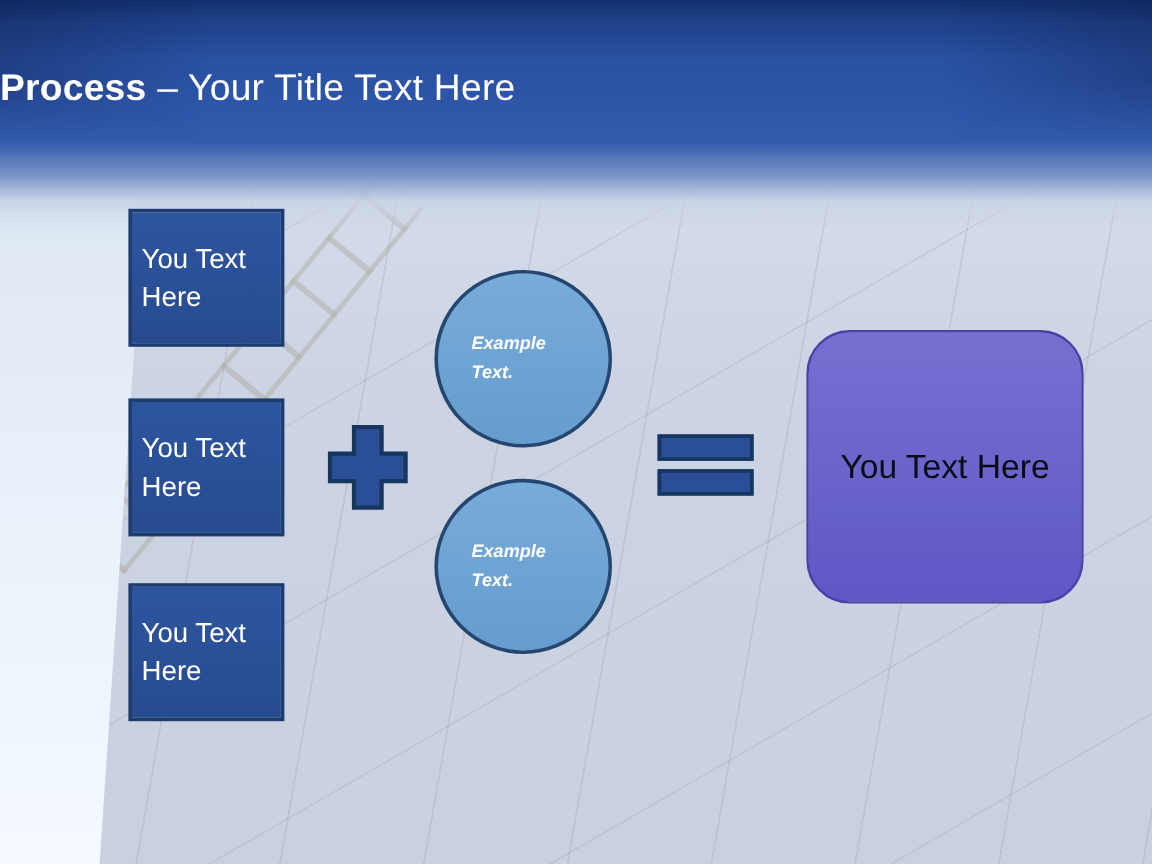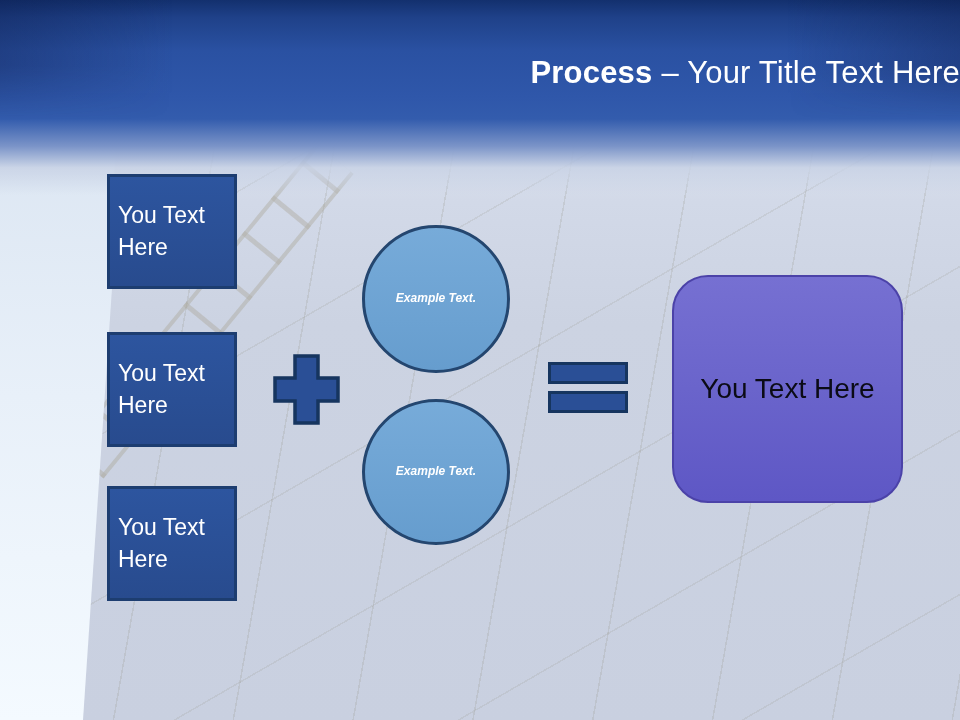--- a/index.html
+++ b/index.html
@@ -43,21 +43,21 @@
       #7b94c8 75%, rgba(200,210,229,0.85) 86%, rgba(211,218,233,0) 100%);
   }
   .header-corner-shade {
     position:absolute; left:0; top:0; width:960px; height:120px;
     background:linear-gradient(90deg, rgba(10,22,64,0.30) 0%, rgba(10,22,64,0) 18%, rgba(10,22,64,0) 82%, rgba(10,22,64,0.30) 100%);
     -webkit-mask-image:linear-gradient(180deg,#000 55%,rgba(0,0,0,0) 100%);
     mask-image:linear-gradient(180deg,#000 55%,rgba(0,0,0,0) 100%);
   }
   .title {
     position:absolute; left:0; top:55px; width:960px;
-    text-align:right; color:#ffffff; font-size:31px; letter-spacing:.2px;
+    text-align:left; color:#ffffff; font-size:31px; letter-spacing:.2px;
   }
   .title .t-bold { font-weight:700; }
   .title .t-rest { font-weight:400; margin-left:9px; }
 
   
   .shape-text { display:flex; align-items:center; justify-content:center; text-align:left; }
 
   
   .in-box {
     position:absolute; left:107px; width:130px; height:115px;
@@ -78,21 +78,21 @@
     background:#2a4f96; border:3px solid #16355f;
   }
   .eq-bar + .eq-bar { margin-top:7px; }
 
   
   .circle {
     position:absolute; left:362px; width:148px; height:148px;
     box-sizing:border-box; border-radius:50%;
     border:3px solid #24466f;
     background:linear-gradient(180deg,#77abd9 0%,#669dce 100%);
-    color:#ffffff; font-size:12px; font-weight:700; font-style:italic; line-height:1.6;
+    color:#ffffff; font-size:15px; font-weight:700; font-style:italic; line-height:1.6;
   }
   .circle .shape-text { width:100%; height:100%; padding:0 28px; box-sizing:border-box; }
   .circle-1 { top:225px; }
   .circle-2 { top:399px; height:146px; }
 
   
   .result-box {
     position:absolute; left:672px; top:275px; width:231px; height:228px;
     box-sizing:border-box; border-radius:36px;
     border:2px solid #4b42a8;

